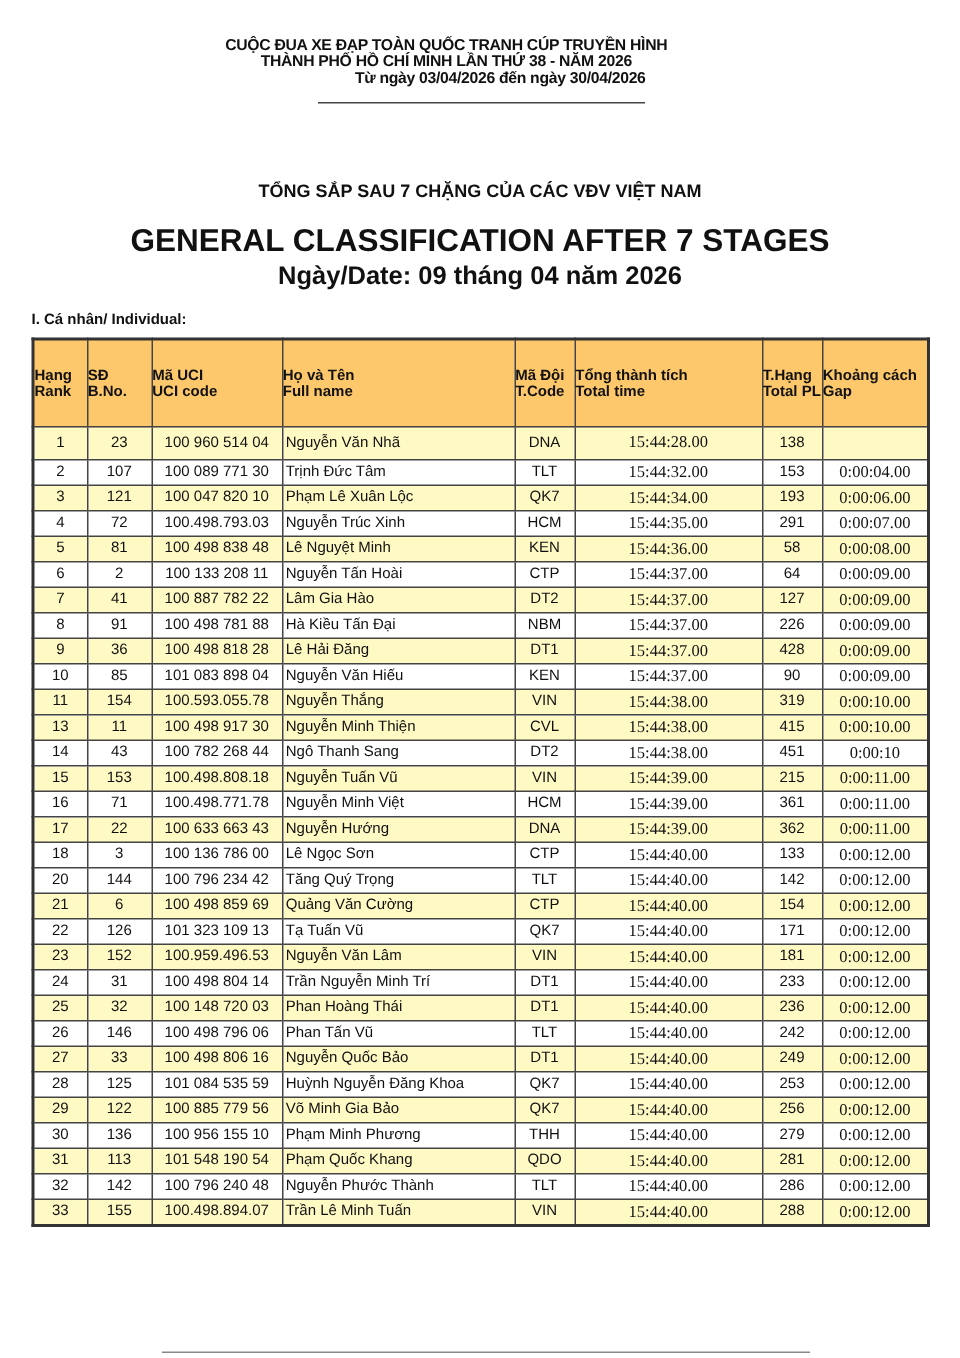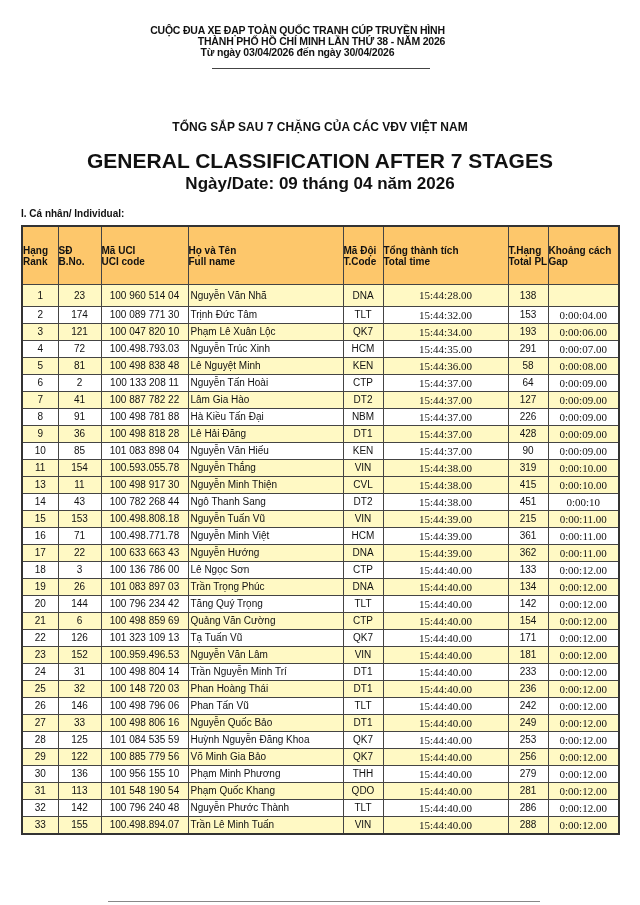--- a/index.html
+++ b/index.html
@@ -1,18 +1,18 @@
 <!DOCTYPE html>
 <html><head>
 <meta charset="utf-8">
 <style>
   html, body { margin: 0; padding: 0; background: #ffffff; }
   body { width: 640px; height: 905px; position: relative; overflow: hidden; font-family: "Liberation Sans", sans-serif; color: #111; }
   .hdr { position: absolute; left: 0; width: 595px; text-align: center; font-weight: bold; font-size: 10.5px; line-height: 11px; letter-spacing: -0.2px; }
-  .hdr1 { top: 25px; } .hdr2 { top: 36px; margin-left: 24px; } .hdr3 { top: 47px; }
+  .hdr1 { top: 25px; } .hdr2 { top: 36px; } .hdr3 { top: 47px; margin-left: 36px; }
   .hdr-rule { position: absolute; top: 68px; left: 212px; width: 218px; border-top: 1px solid #444; }
   .title { position: absolute; left: 0; width: 640px; text-align: center; font-weight: bold; }
   .t1 { top: 120px; font-size: 12px; }
   .t2 { top: 149px; font-size: 21px; }
   .t3 { top: 174px; font-size: 17px; }
   .section { position: absolute; top: 208px; left: 21px; font-weight: bold; font-size: 10px; }
   table { position: absolute; top: 225px; left: 21px; border-collapse: collapse; width: 597px; table-layout: fixed; border: 2px solid #333; }
   th, td { border: 1px solid #444; padding: 0; font-size: 10px; }
   th { background: #FDC76B; font-weight: bold; height: 57px; line-height: 11px; text-align: left; vertical-align: middle; }
   td { height: 16px; line-height: 16px; text-align: center; white-space: nowrap; overflow: hidden; }
@@ -90,21 +90,21 @@
         <td>23</td>
         <td>100 960 514 04</td>
         <td class="name">Nguyễn Văn Nhã</td>
         <td>DNA</td>
         <td class="serif">15:44:28.00</td>
         <td>138</td>
         <td class="serif"></td>
       </tr>
       <tr class="even">
         <td>2</td>
-        <td>174</td>
+        <td>107</td>
         <td>100 089 771 30</td>
         <td class="name">Trịnh Đức Tâm</td>
         <td>TLT</td>
         <td class="serif">15:44:32.00</td>
         <td>153</td>
         <td class="serif">0:00:04.00</td>
       </tr>
       <tr class="odd">
         <td>3</td>
         <td>121</td>
@@ -248,30 +248,20 @@
       <tr class="even">
         <td>18</td>
         <td>3</td>
         <td>100 136 786 00</td>
         <td class="name">Lê Ngọc Sơn</td>
         <td>CTP</td>
         <td class="serif">15:44:40.00</td>
         <td>133</td>
         <td class="serif">0:00:12.00</td>
       </tr>
-      <tr class="odd">
-        <td>19</td>
-        <td>26</td>
-        <td>101 083 897 03</td>
-        <td class="name">Trần Trọng Phúc</td>
-        <td>DNA</td>
-        <td class="serif">15:44:40.00</td>
-        <td>134</td>
-        <td class="serif">0:00:12.00</td>
-      </tr>
       <tr class="even">
         <td>20</td>
         <td>144</td>
         <td>100 796 234 42</td>
         <td class="name">Tăng Quý Trọng</td>
         <td>TLT</td>
         <td class="serif">15:44:40.00</td>
         <td>142</td>
         <td class="serif">0:00:12.00</td>
       </tr>

